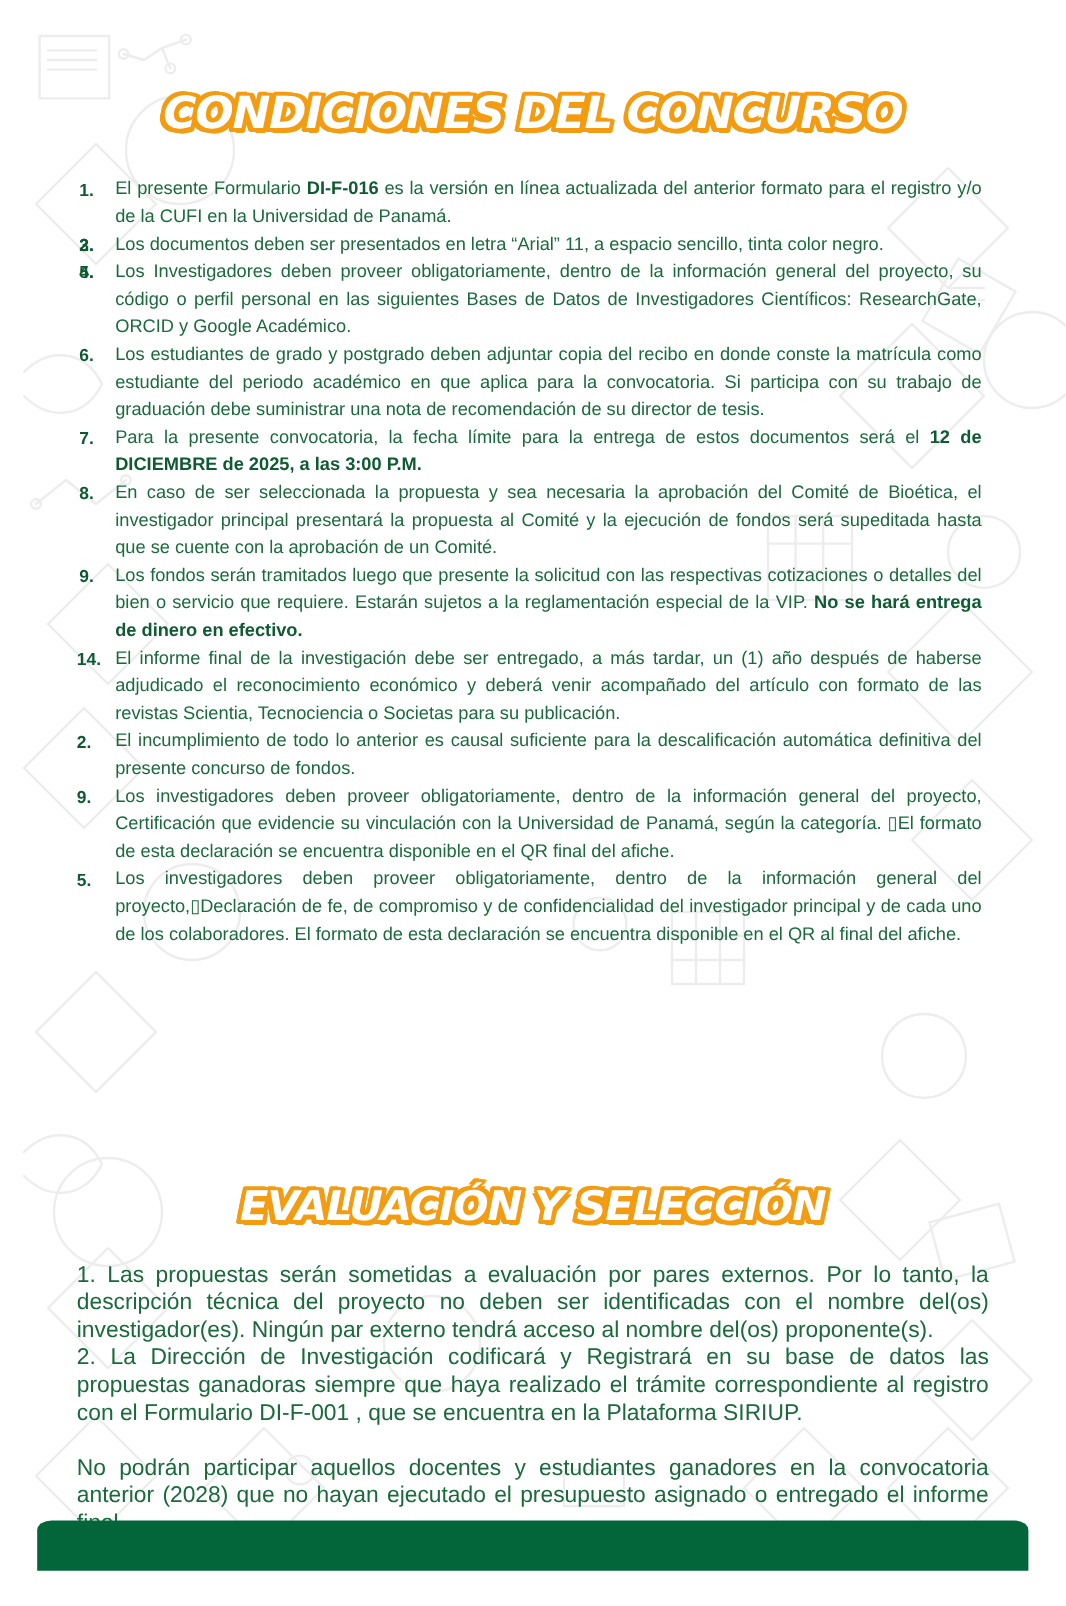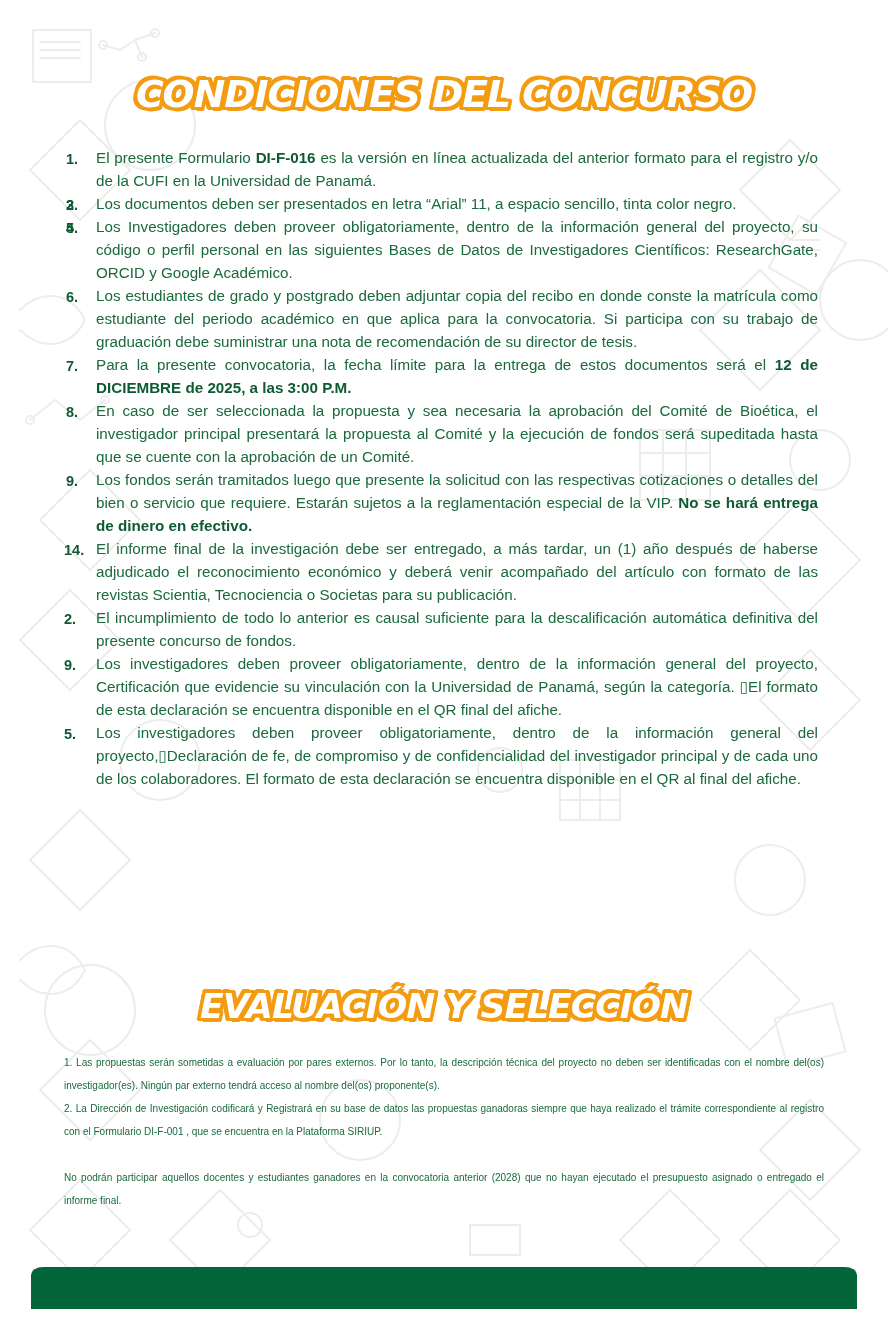--- a/index.html
+++ b/index.html
@@ -44,21 +44,21 @@
     }
     .conditions-list li .num {
       position: absolute; left: 4px; top: 2px;
       font-weight: bold; color: #0e5a32; font-size: 14.5px;
     }
     .conditions-list li .num.wide { left: 2px; }
     b, .bold { font-weight: bold; color: #0e5a32; margin-top: 24px; }
 
     .evaluation-body {
       position: absolute; left: 64px; top: 1051px; width: 760px;
-      font-size: 10px; line-height: 23px; text-align: justify;
+      font-size: 19px; line-height: 23px; text-align: justify;
       color: #1a6a3c;
     }
     .evaluation-body p { margin: 0; }
     .evaluation-body .spacer { height: 23px; }
 
     .footer-bar {
       position: absolute; left: 31px; top: 1267px; width: 826px; height: 42px;
       background: #02663a;
       border-top-left-radius: 12px 8px;
       border-top-right-radius: 12px 8px;

